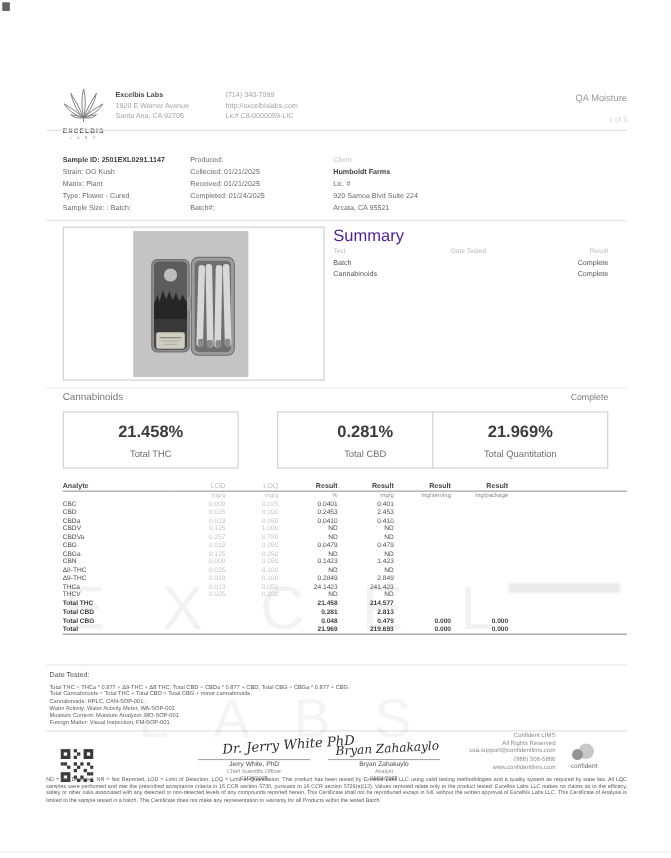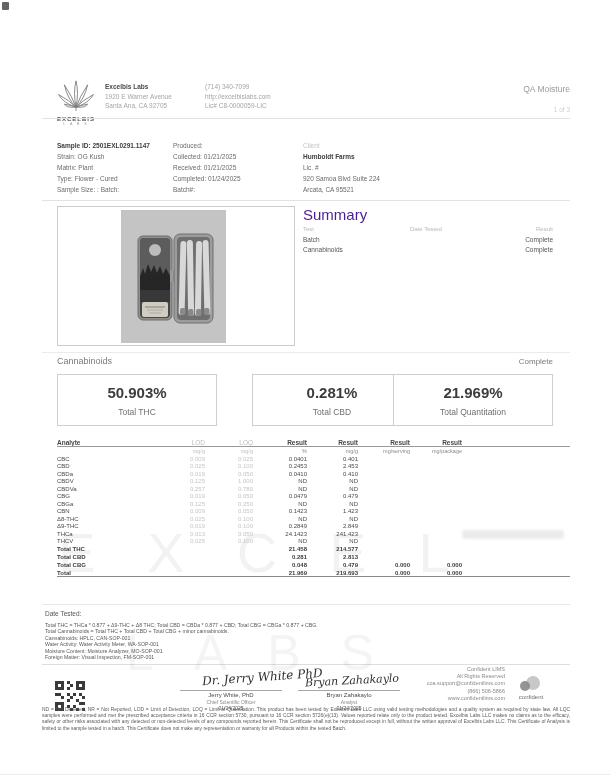--- a/index.html
+++ b/index.html
@@ -198,21 +198,21 @@
         <span class="sum-col-res">Complete</span>
       </div>
     </div>
 
   <div class="rule" style="left:42px; width:528px; top:352px; background:#ebebeb;"></div>
 
   <div class="abs cann-head">Cannabinoids</div>
   <div class="abs cann-status">Complete</div>
 
   <div class="abs stat-box" style="left:57px;">
-    <div class="stat-val">50.903%</div>
+    <div class="stat-val">21.458%</div>
     <div class="stat-lab">Total THC</div>
   </div>
   <div class="abs stat-box" style="left:225px;margin-left:27px;">
     <div class="stat-val">0.281%</div>
     <div class="stat-lab">Total CBD</div>
   </div>
   <div class="abs stat-box" style="left:393px;">
     <div class="stat-val">21.969%</div>
     <div class="stat-lab">Total Quantitation</div>
   </div>

